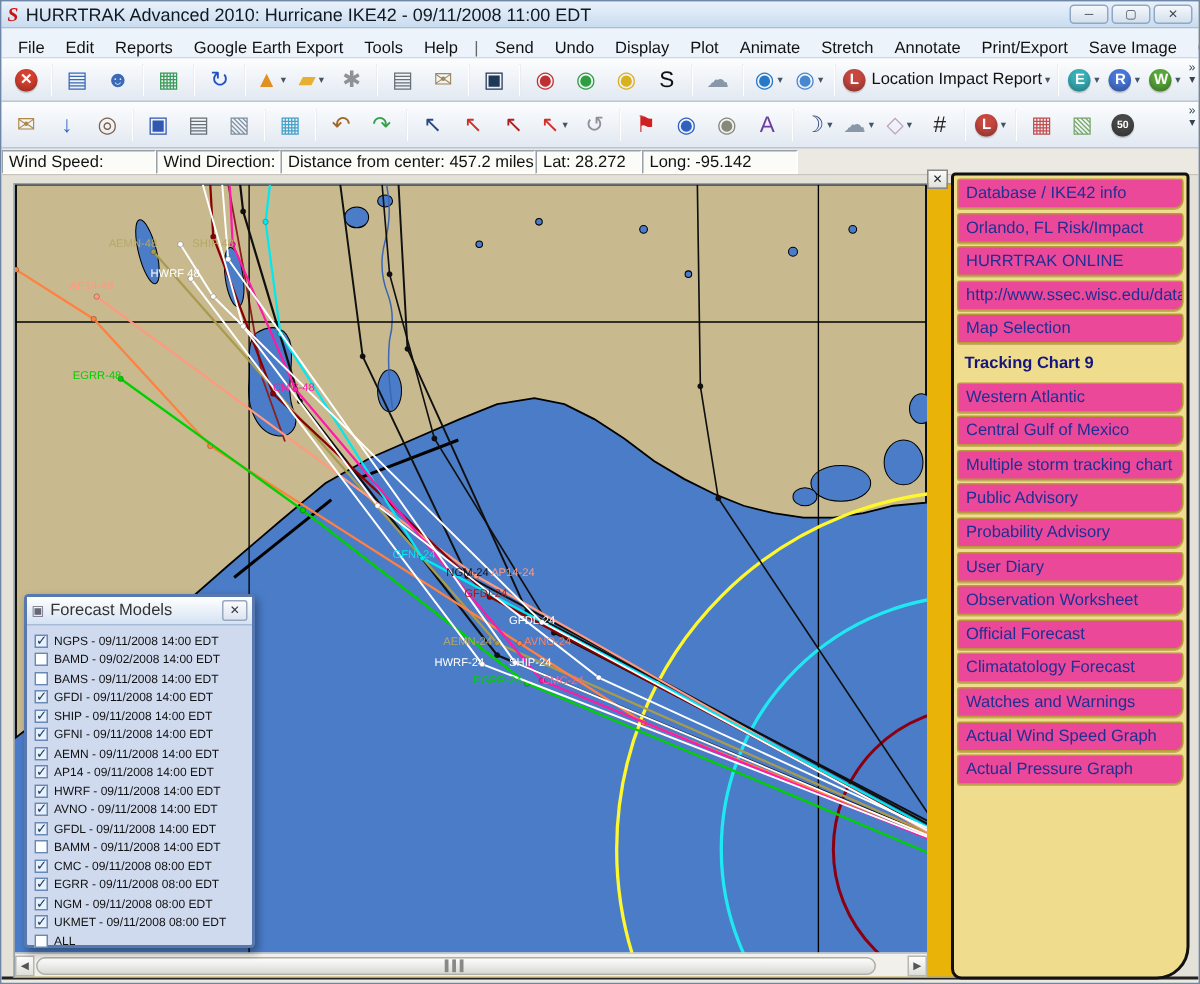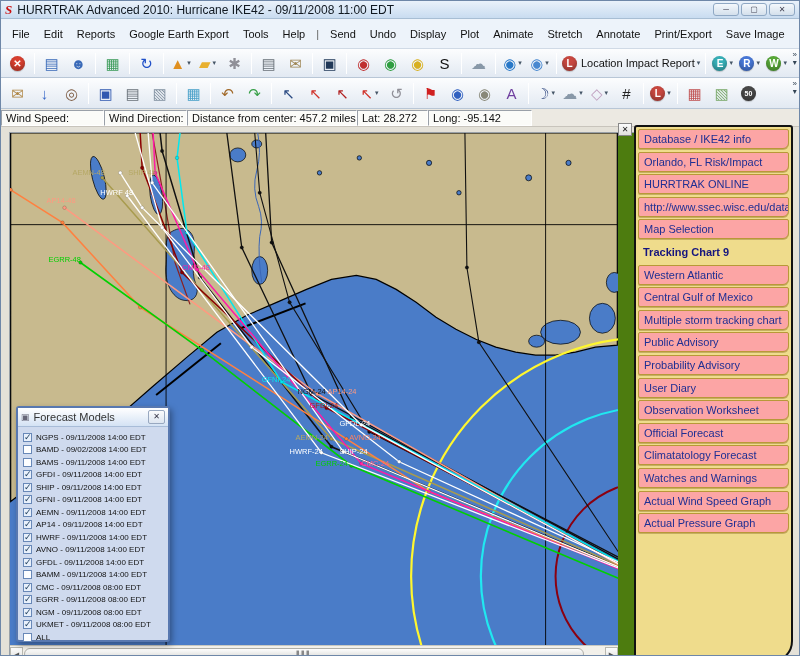--- a/index.html
+++ b/index.html
@@ -7,21 +7,21 @@
   body { font-family:"Liberation Sans", sans-serif; background:#ECE9E2; border:1px solid #6E87A8; }
 
   
   .titlebar { height:18px; background:linear-gradient(#EAF2FB,#C9DCF0); display:flex; align-items:center; padding:0 4px; border-bottom:1px solid #A8BED4; }
   .app-icon { color:#CC1010; font:italic bold 13px "Liberation Serif",serif; margin-right:5px; line-height:13px; }
   .title-text { font-size:12px; color:#101820; flex:1; white-space:nowrap; overflow:hidden; }
   .win-btns { display:flex; gap:2px; }
   .win-btn { width:26px; height:13px; background:linear-gradient(#F4F8FC,#D4E0EC); border:1px solid #8FA8C4; border-radius:3px; font-size:8px; line-height:11px; text-align:center; color:#445; }
 
   
-  .menubar { height:30px; background:#EDF3FA; display:flex; align-items:center; padding:0 4px; font-size:11px; color:#111; border-bottom:1px solid #D0DAE6; }
+  .menubar { height:20px; background:#EDF3FA; display:flex; align-items:flex-end; padding:0 4px; font-size:11px; color:#111; border-bottom:1px solid #D0DAE6; }
   .menu-item { padding:0 7px; white-space:nowrap; }
   .menu-pipe { padding:0 4px; color:#666; }
 
   
   .toolbar { position:relative; display:flex; align-items:center; padding:0 3px; background:linear-gradient(#FCFDFE,#E2E9F2); border-bottom:1px solid #B8C6D6; }
   .tb1 { height:29px; } .tb2 { height:31px; }
   .tbtn { height:25px; min-width:25px; display:flex; align-items:center; justify-content:center; border:1px solid transparent; border-radius:3px; margin:0 1px; background:transparent; cursor:default; }
   .tbtn .glyph { font-size:15px; line-height:15px; }
   .tbtn .circ { width:15px; height:15px; border-radius:50%; color:#fff; font-size:10px; font-weight:bold; line-height:15px; text-align:center; box-shadow:inset 0 -3px 4px rgba(0,0,0,.25), 0 1px 1px rgba(0,0,0,.2); }
   .tbtn .dd { font-size:7px; color:#456; margin-left:2px; }
@@ -30,21 +30,21 @@
   .overflow { position:absolute; right:2px; top:2px; display:flex; flex-direction:column; align-items:center; font-size:8px; color:#345; line-height:8px; }
 
   
   .statusbar { height:18px; background:#ECE9E2; display:flex; border-bottom:1px solid #C8C4BC; }
   .status-cell { height:16px; margin-top:1px; border:1px solid #9AA0A8; border-right-color:#fff; border-bottom-color:#fff; background:#FBFBF8; font-size:11px; color:#111; padding:0 4px; line-height:14px; white-space:nowrap; overflow:hidden; }
 
   
   .main { position:relative; height:536px; background:#E4E1D8; border-bottom:2px solid #222; }
   .bottomstrip { height:8px; background:#ECE9E2; }
 
-  .map-panel { position:absolute; left:8px; top:5px; width:728px; height:530px; background:#4d7c0f; border:1px solid #98A0A8; }
+  .map-panel { position:absolute; left:8px; top:5px; width:728px; height:530px; background:#eab308; border:1px solid #98A0A8; }
   .map-canvas { position:absolute; left:0; top:0; width:608px; height:513px; overflow:hidden; background:#4A7CC8; }
   svg text { font-family:"Liberation Sans", sans-serif; font-size:7.5px; }
 
   .vscroll { position:absolute; right:0; top:0; width:14px; height:513px; background:#F2F0EA; border-left:1px solid #C8C8C0; }
   .scroll-arrow { width:14px; height:13px; background:linear-gradient(#FDFDFD,#DEDEDA); border:1px solid #B8B8B0; font-size:7px; text-align:center; line-height:11px; color:#555; }
   .v-thumb { position:absolute; left:1px; top:14px; width:11px; height:478px; background:linear-gradient(90deg,#FDFDFD,#D8D8D4); border:1px solid #AEAEA8; border-radius:5px; }
   .v-down { position:absolute; bottom:0; }
   .hscroll { position:absolute; left:0; bottom:0; width:608px; height:16px; background:#F2F0EA; border-top:1px solid #C8C8C0; display:flex; align-items:center; }
   .h-arrow { width:13px; height:14px; font-size:7px; line-height:13px; text-align:center; color:#555; background:linear-gradient(#FDFDFD,#DEDEDA); border:1px solid #B8B8B0; }
   .h-thumb { height:12px; width:560px; margin:0 1px; background:linear-gradient(#FDFDFD,#D8D8D4); border:1px solid #AEAEA8; border-radius:6px; text-align:center; font-size:7px; color:#888; line-height:11px; }
@@ -58,21 +58,21 @@
   .fm-title .fm-ico { font-size:9px; color:#667; margin-right:4px; }
   .fm-title .fm-text { flex:1; font-size:11px; color:#333; }
   .fm-close { width:17px; height:14px; background:linear-gradient(#FAFBFD,#DDE5F0); border:1px solid #98A8C0; border-radius:2px; font-size:8px; line-height:12px; text-align:center; color:#334; }
   .fm-body { padding:4px 2px 0 5px; }
   .fm-row { display:flex; align-items:center; height:12.5px; }
   .fm-check { width:9px; height:9px; border:1px solid #6888B8; background:#FDFEFF; margin-right:4px; font-size:9px; line-height:7px; color:#204060; text-align:center; flex:none; }
   .fm-label { font-size:8px; color:#111; white-space:nowrap; }
 
   
   .sidebar { position:absolute; left:633px; top:-2px; width:159px; height:538px; background:#EFDC8C; border:2.5px solid #111; border-radius:3px 3px 22px 7px; padding:2px 2px; overflow:hidden; }
-  .sb-btn { height:20px; margin-bottom:2.6px; background:#fca5a5; border:1px solid #B89838; border-radius:2px 2px 6px 2px; font-size:11px; color:#1F2F93; line-height:18px; padding:0 5px; white-space:nowrap; overflow:hidden; box-shadow:0 1px 0 rgba(120,90,20,.35); }
+  .sb-btn { height:20px; margin-bottom:2.6px; background:#ec4899; border:1px solid #B89838; border-radius:2px 2px 6px 2px; font-size:11px; color:#1F2F93; line-height:18px; padding:0 5px; white-space:nowrap; overflow:hidden; box-shadow:0 1px 0 rgba(120,90,20,.35); }
   .sb-head { height:20px; margin-bottom:2.6px; font-size:11px; font-weight:bold; color:#15157E; line-height:20px; padding:0 5px; white-space:nowrap; }
 </style>
 </head>
 <body>
 
 <div class="titlebar">
   <span class="app-icon">S</span>
   <span class="title-text">HURRTRAK Advanced 2010: Hurricane IKE42 - 09/11/2008 11:00 EDT</span>
   <span class="win-btns">
     <span class="win-btn">─</span>

